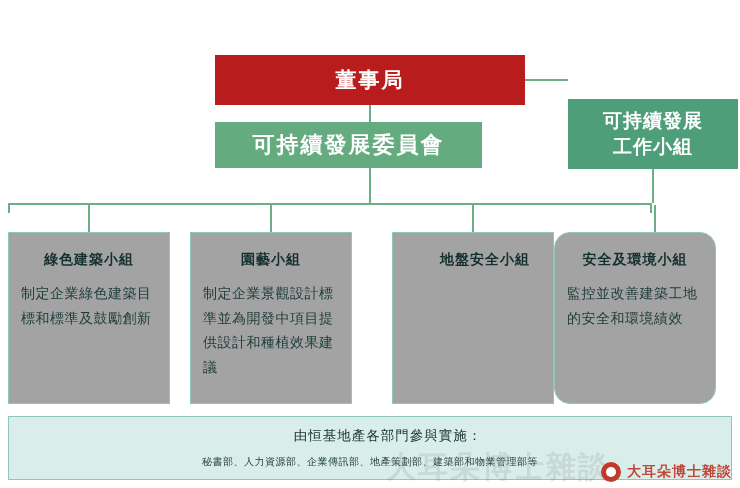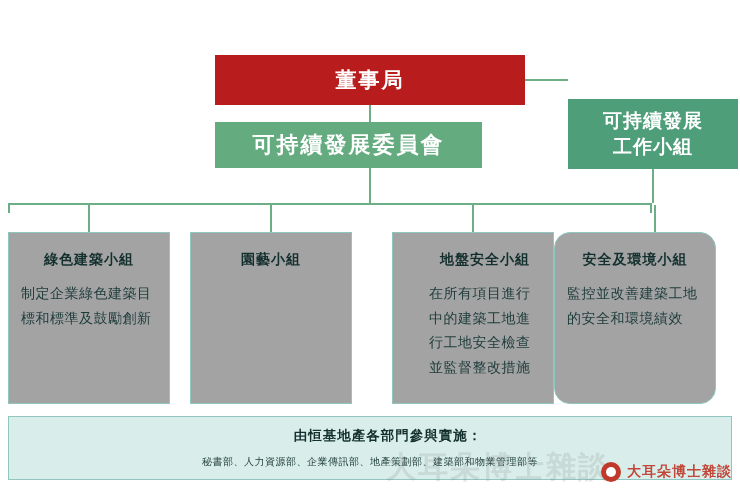--- a/index.html
+++ b/index.html
@@ -101,21 +101,21 @@
     background: #d9eeeb;
     border: 1px solid #8fc6c0;
     display: flex;
     flex-direction: column;
     align-items: center;
     justify-content: center;
     gap: 10px;
   }
   .footer-title {
     font-size: 13.5px;
-    font-weight: bold;
+    font-weight: normal;
     color: #14302e;
     letter-spacing: 1px;
     margin-left: 36px;
   }
   .footer-sub {
     font-size: 10px;
     color: #1d3b39;
     letter-spacing: 0.5px;
   }
 
@@ -215,25 +215,25 @@
     <span class="l">工作小組</span>
   </div>
 
   <div class="card c1">
     <div class="card-title">綠色建築小組</div>
     <div class="card-desc">制定企業綠色建築目標和標準及鼓勵創新</div>
   </div>
 
   <div class="card c2">
     <div class="card-title">園藝小組</div>
+    <div class="card-desc">制定企業景觀設計標準並為開發中項目提供設計和種植效果建議</div>
   </div>
 
   <div class="card c3">
     <div class="card-title">地盤安全小組</div>
-    <div class="card-desc">在所有項目進行中的建築工地進行工地安全檢查並監督整改措施</div>
   </div>
 
   <div class="card c4">
     <div class="card-title">安全及環境小組</div>
     <div class="card-desc">監控並改善建築工地的安全和環境績效</div>
   </div>
 
   <div class="footer">
     <div class="footer-title">由恒基地產各部門參與實施：</div>
     <div class="footer-sub">秘書部、人力資源部、企業傳訊部、地產策劃部、建築部和物業管理部等</div>

